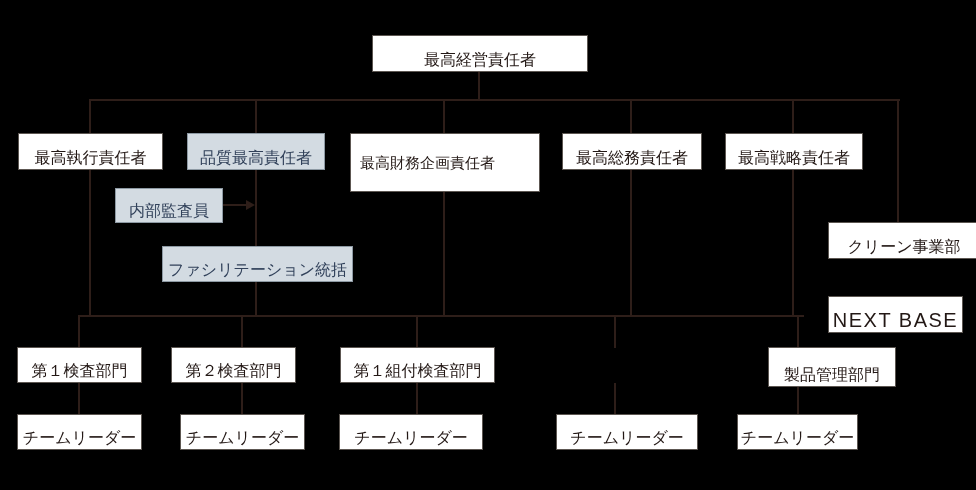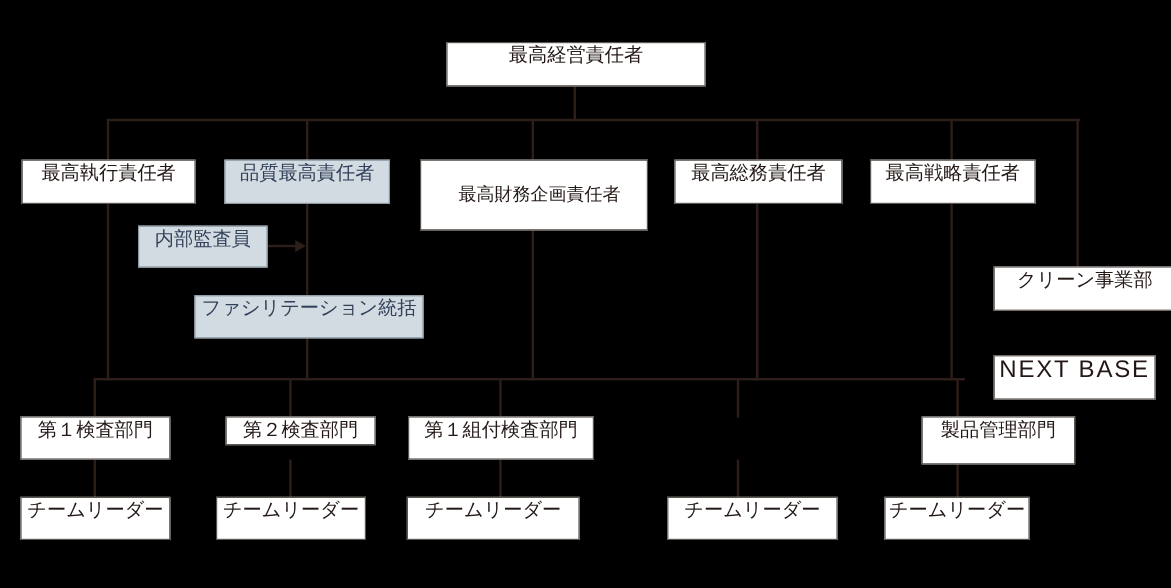--- a/index.html
+++ b/index.html
@@ -26,34 +26,34 @@
   .line.v{width:2px;}
   .arrowhead{
     position:absolute;z-index:1;
     width:0;height:0;
     border-top:5px solid transparent;
     border-bottom:5px solid transparent;
     border-left:9px solid var(--line);
   }
   .node{
     position:absolute;z-index:2;
-    display:flex;align-items:flex-start;justify-content:center;
+    display:flex;align-items:flex-end;justify-content:center;
     background:var(--white-bg);
     border:1px solid var(--white-border);
     color:var(--white-text);
     font-size:16px;
     white-space:nowrap;
   }
   .node.blue{
     background:var(--blue-bg);
     border:1px solid var(--blue-border);
     color:var(--blue-text);
   }
   .node.two-line{
-    flex-direction:column;align-items:center;justify-content:center;
+    flex-direction:column;align-items:flex-start;justify-content:center;
     padding-left:9px;font-size:15px;line-height:1.55;
   }
   .node.latin{font-size:20px;letter-spacing:1.5px;}
 </style>
 </head>
 <body>
 
 <div class="canvas">
 
   <div class="line v" style="left:478px;top:72px;height:29px"></div>
@@ -119,21 +119,21 @@
     <span>クリーン事業部</span>
   </div>
 
   <div class="node latin" style="left:828px;top:296px;width:135px;height:37px">
     <span>NEXT BASE</span>
   </div>
 
   <div class="node" style="left:17px;top:347px;width:125px;height:36px">
     <span>第１検査部門</span>
   </div>
-  <div class="node" style="left:188px;top:347px;width:125px;height:24px">
+  <div class="node" style="left:171px;top:347px;width:125px;height:36px">
     <span>第２検査部門</span>
   </div>
   <div class="node" style="left:340px;top:347px;width:155px;height:36px">
     <span>第１組付検査部門</span>
   </div>
   <div class="node" style="left:768px;top:347px;width:128px;height:40px">
     <span>製品管理部門</span>
   </div>
 
   <div class="node" style="left:17px;top:414px;width:125px;height:36px">

